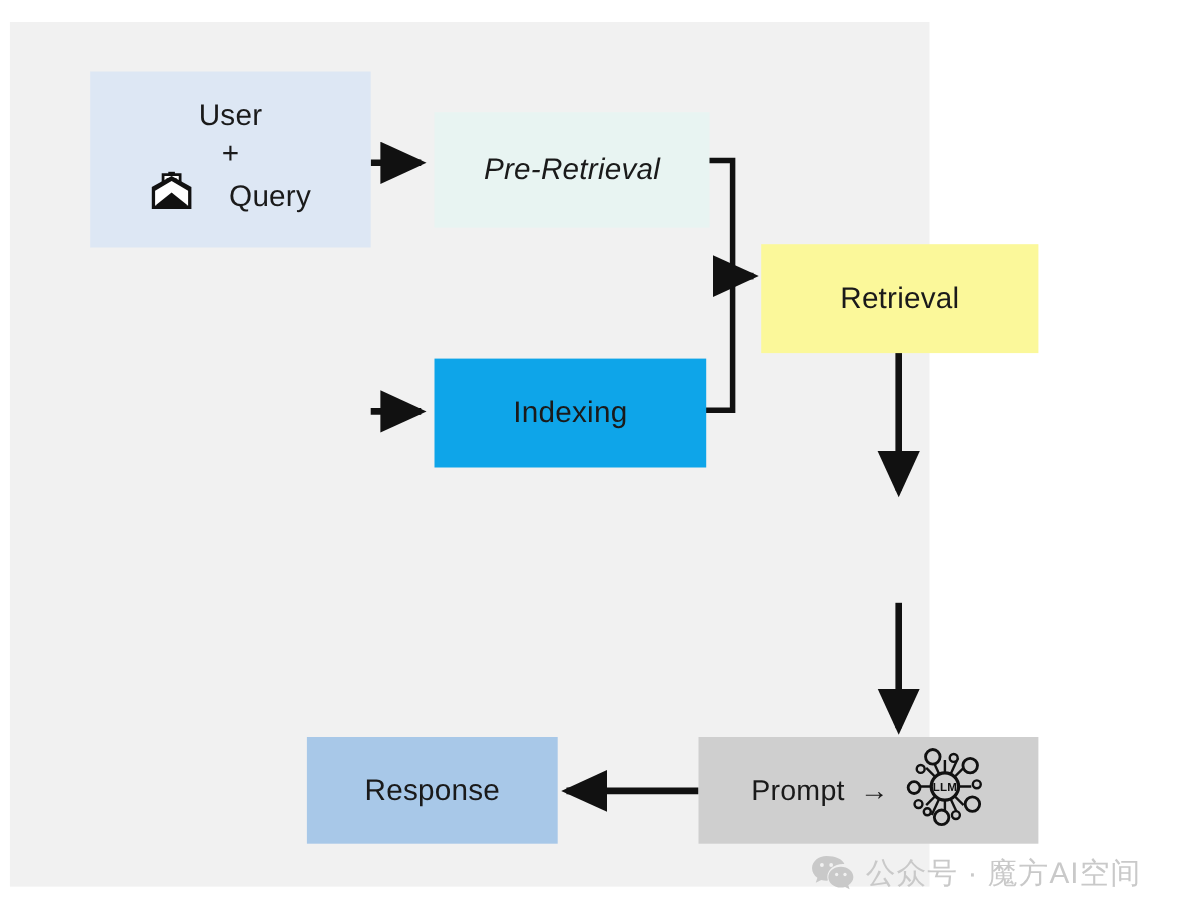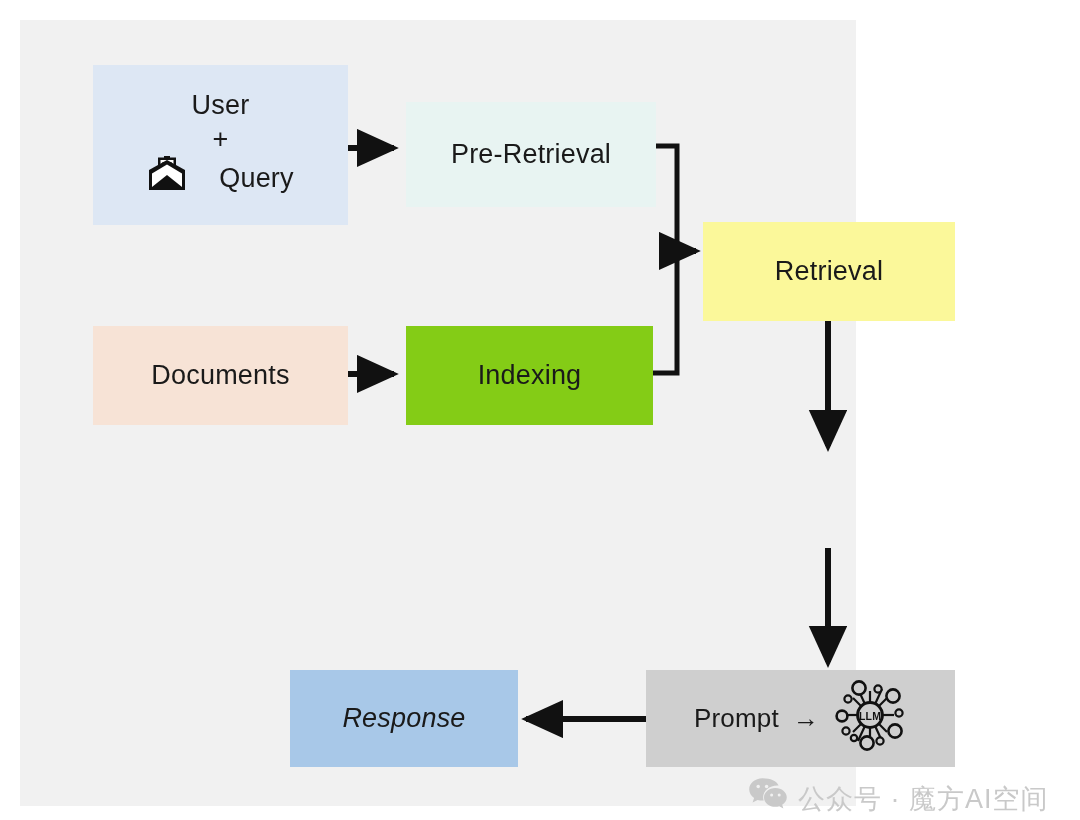--- a/index.html
+++ b/index.html
@@ -10,21 +10,21 @@
   }
   #root {
     position: relative;
     width: 1080px;
     height: 820px;
     background: #ffffff;
     overflow: hidden;
   }
   #canvas {
     position: absolute;
-    left: 20px;
+    left: 9px;
     top: 20px;
     width: 836px;
     height: 786px;
     background: #f1f1f1;
   }
   .node {
     position: absolute;
     display: flex;
     align-items: center;
     justify-content: center;
@@ -51,33 +51,34 @@
   .uq-row {
     display: flex;
     align-items: center;
     justify-content: center;
     gap: 32px;
     width: 100%;
   }
   #node-pre-retrieval {
     left: 386px; top: 82px; width: 250px; height: 105px;
     background: #e8f4f2;
+    font-style: italic;
   }
   #node-retrieval {
     left: 683px; top: 182px; width: 252px; height: 99px;
     background: #fbf89a;
     margin-top: 20px;
   }
   #node-documents {
     left: 73px; top: 306px; width: 255px; height: 99px;
     background: #f7e3d6;
   }
   #node-indexing {
     left: 386px; top: 306px; width: 247px; height: 99px;
-    background: #84cc16;
+    background: #0ea5e9;
     justify-content: center;
   }
   #node-post-retrieval {
     left: 683px; top: 434px; width: 252px; height: 94px;
     background: #dcecd0;
   }
   #node-prompt {
     left: 626px; top: 650px; width: 309px; height: 97px;
     background: #cfcfcf;
     font-size: 26px;
@@ -85,40 +86,39 @@
   }
   .prompt-inner {
     display: flex;
     align-items: center;
     justify-content: center;
     gap: 14px;
   }
   #node-response {
     left: 270px; top: 650px; width: 228px; height: 97px;
     background: #a8c8e8;
-    font-style: italic;
   }
   
   #connectors {
     position: absolute;
     left: 0; top: 0;
     width: 1080px;
     height: 820px;
     pointer-events: none;
   }
   
   .envelope-icon { display: block; }
   .llm-icon { display: block; text-decoration: underline; }
   
   #watermark {
     position: absolute;
     left: 728px;
     top: 756px;
     display: flex;
-    align-items: flex-end;
+    align-items: flex-start;
     gap: 10px;
     color: #c9c9c9;
     font-size: 27px;
     letter-spacing: 1px;
     white-space: nowrap;
   }
   .wechat-icon { display: block; }
 </style>
 </head>
 <body>
@@ -199,23 +199,20 @@
     </div>
 
     <div class="node" id="node-pre-retrieval">
       <span>Pre-Retrieval</span>
     </div>
 
     <div class="node" id="node-retrieval">
       <span>Retrieval</span>
     </div>
 
-    <div class="node" id="node-documents">
-      <span>Documents</span>
-    </div>
 
     <div class="node" id="node-indexing">
       <span>Indexing</span>
     </div>
 
 
     <div class="node" id="node-prompt">
       <span class="prompt-inner">
         <span>Prompt</span>
         <span>→</span>

